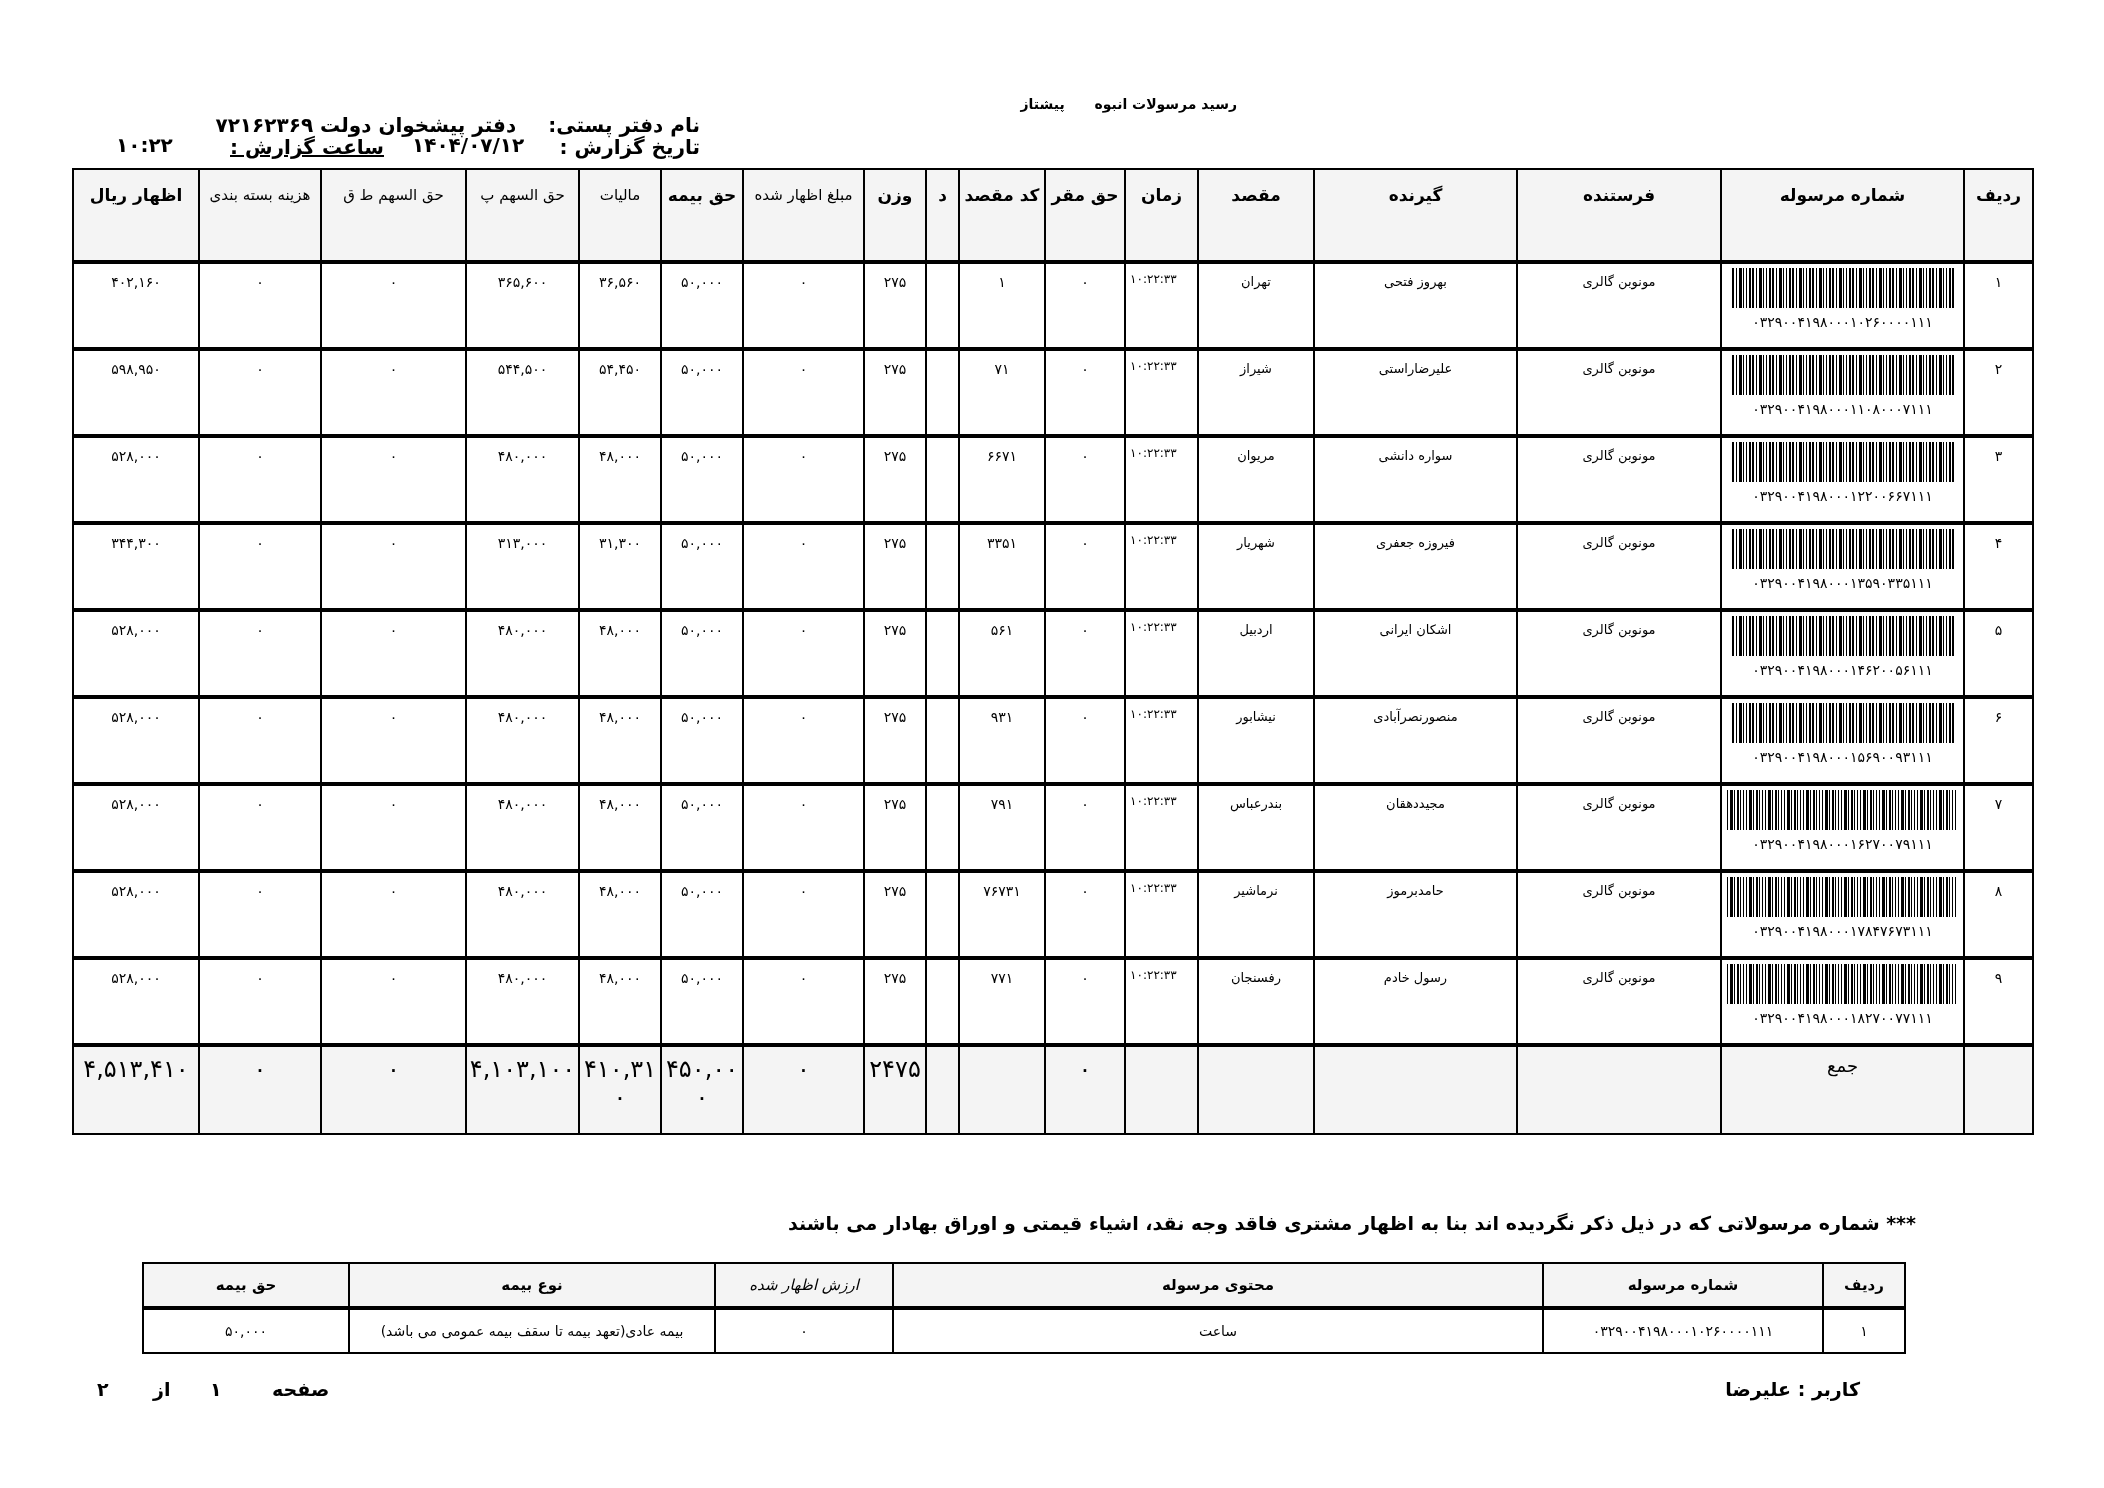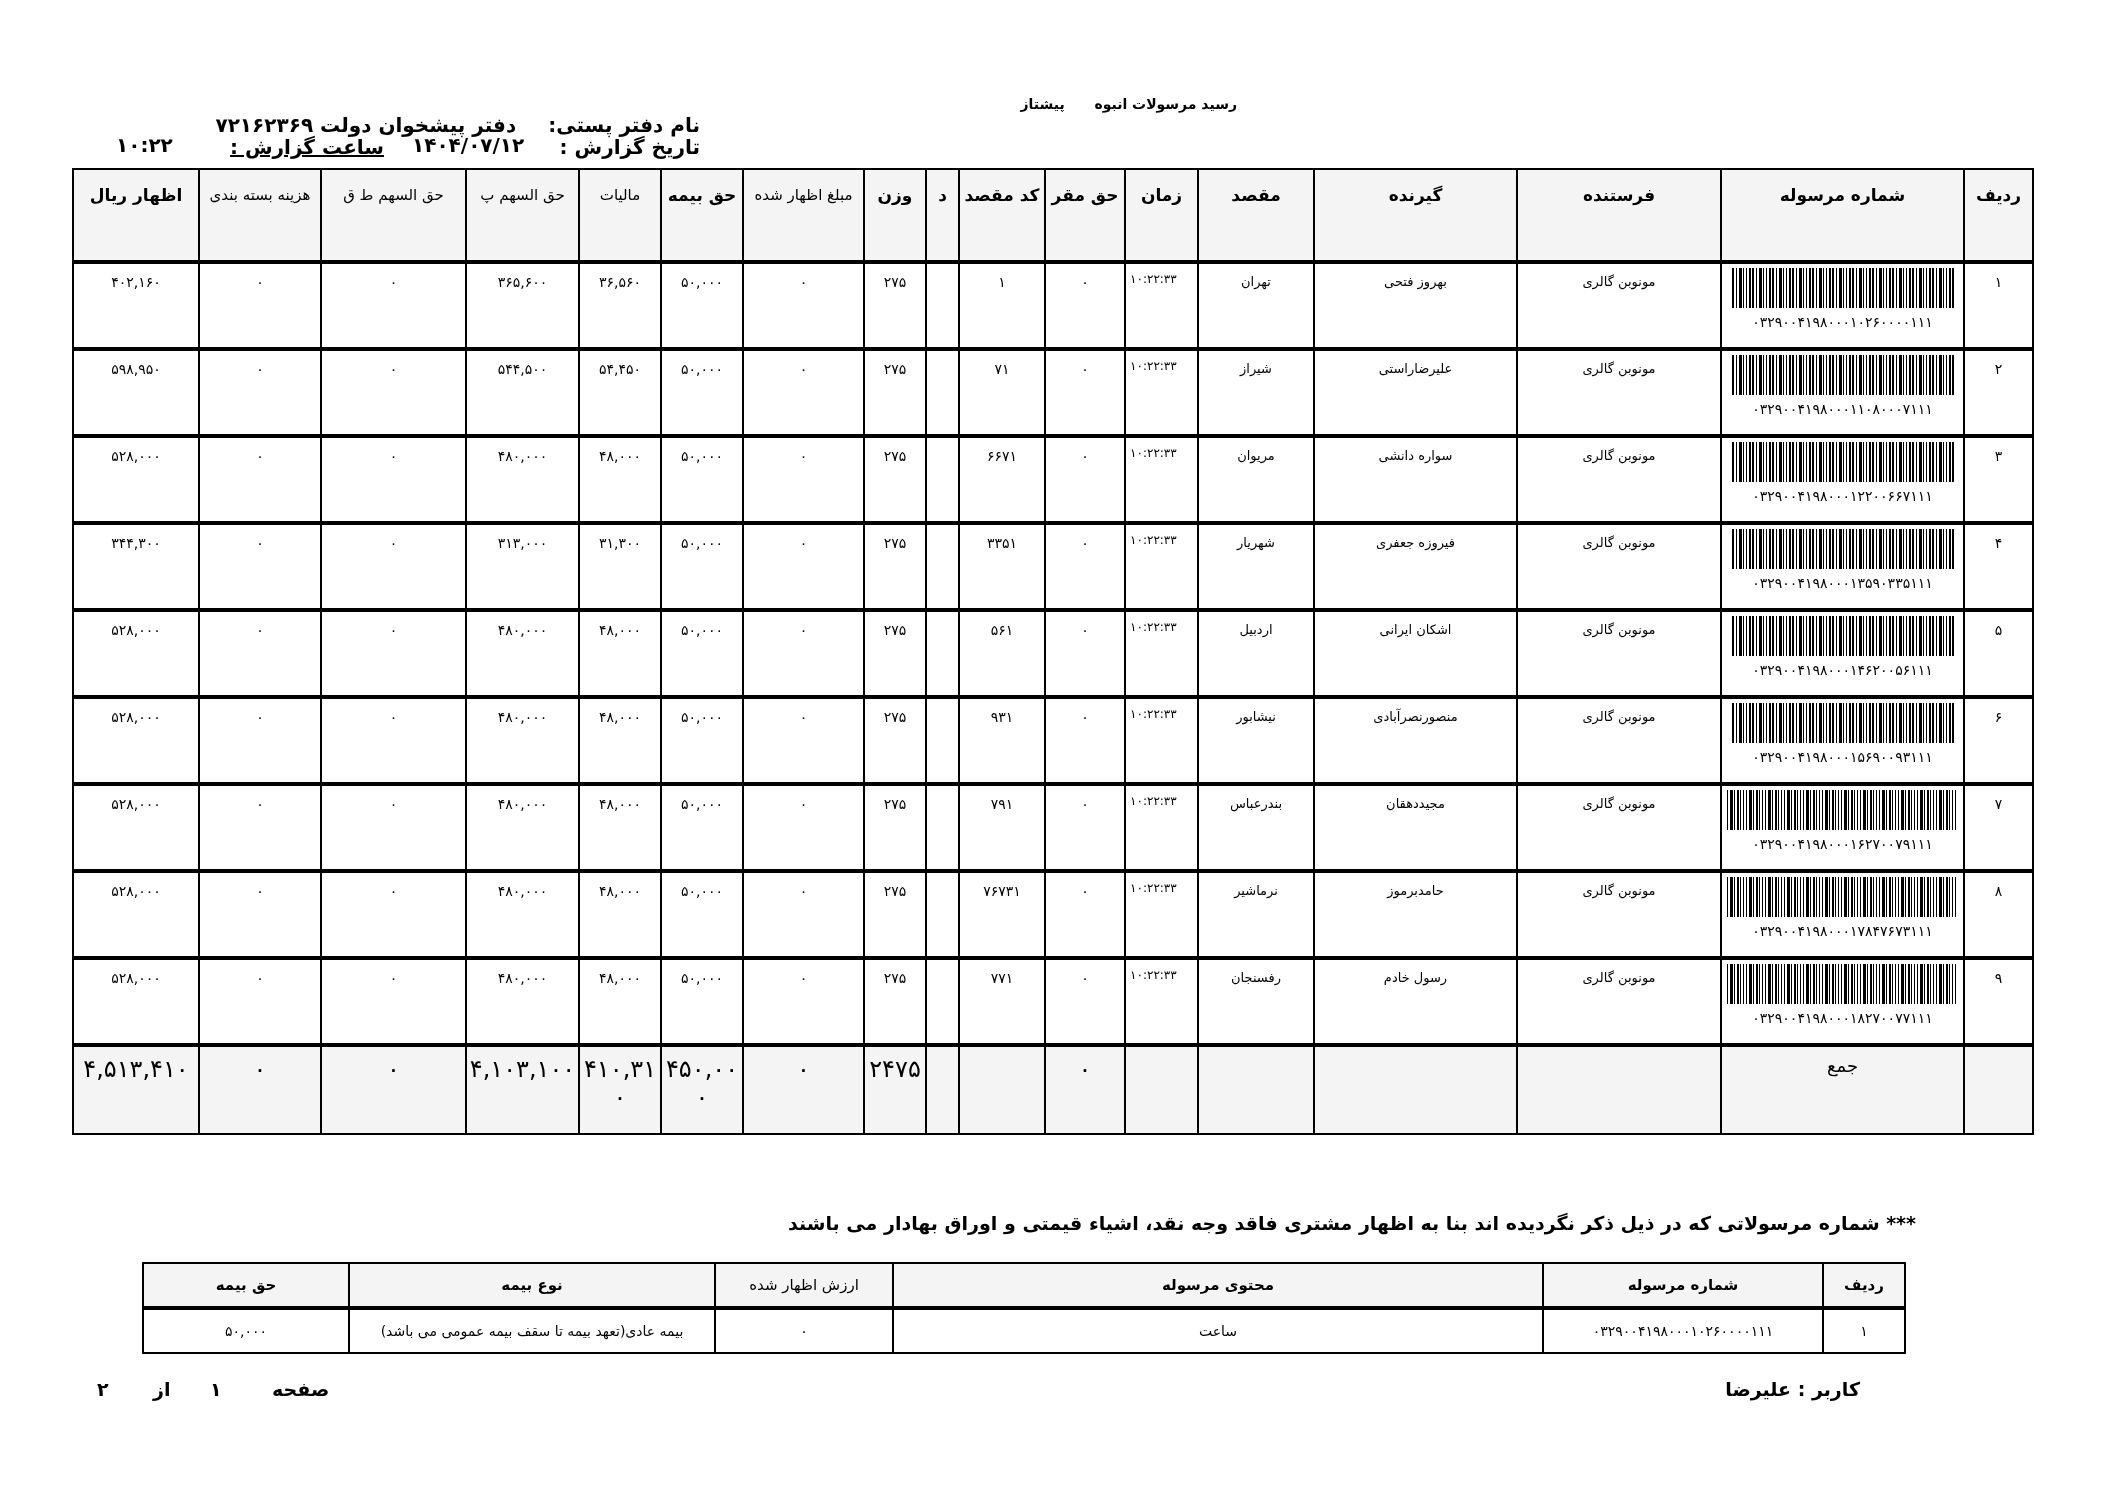--- a/index.html
+++ b/index.html
@@ -39,21 +39,21 @@
 
   
   #note { position:absolute; right:188px; top:1212px; font-size:19px; font-weight:bold; direction:rtl; }
 
   
   #lower-table { position:absolute; left:142px; top:1262px; width:1762px;
                  border-collapse:collapse; table-layout:fixed; direction:rtl; }
   #lower-table th, #lower-table td { border:2px solid #000; text-align:center; padding:0; }
   #lower-table th { background:#f4f4f4; font-size:15px; font-weight:bold; height:42px; }
   #lower-table td { font-size:14px; height:42px; border-top:4px solid #000; }
-  #lower-table th.light { font-weight:normal; }
+  #lower-table th.light { font-weight:normal;font-style:italic; }
 
   .footer { font-size:19px; font-weight:bold; direction:rtl; }
 </style>
 </head>
 <body>
 
 <div class="abs title" style="right:867px; top:96px;">
   <span>رسید مرسولات انبوه</span>
   <span style="display:inline-block; width:20px;"></span>
   <span>پیشتاز</span>

